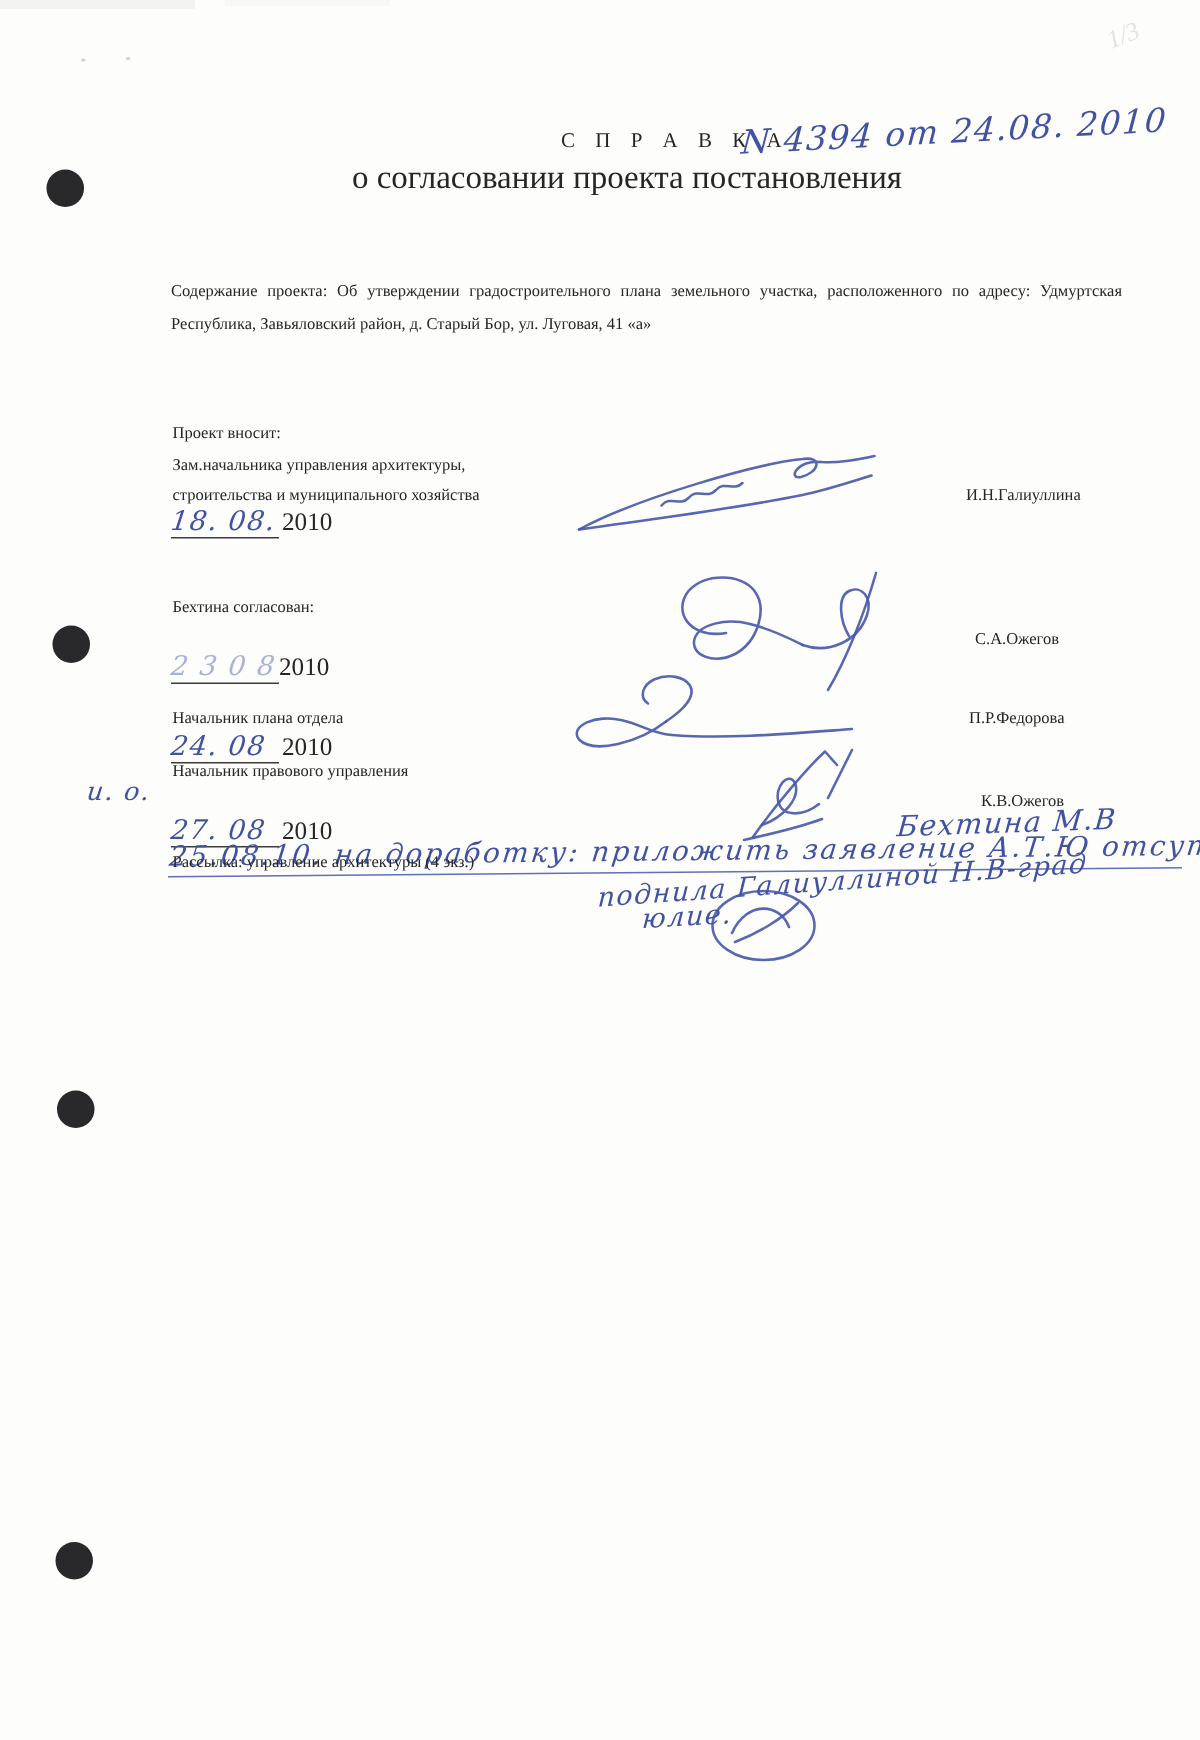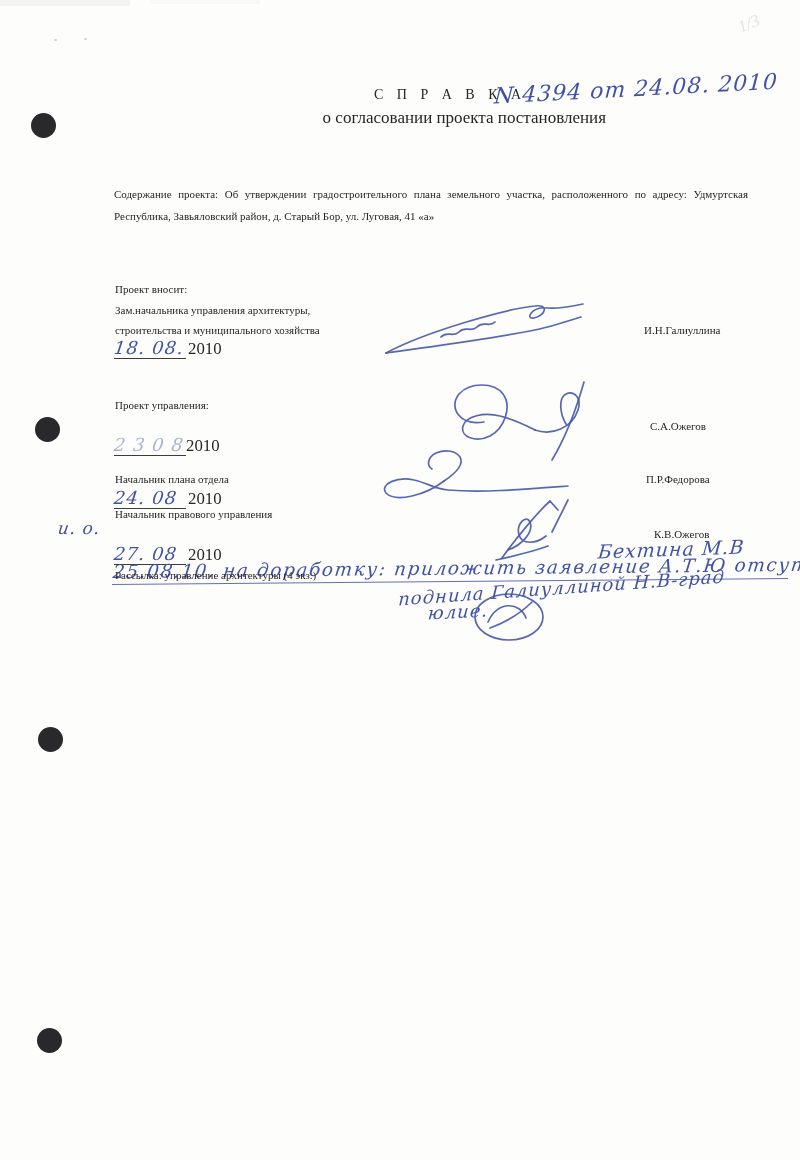--- a/index.html
+++ b/index.html
@@ -10,21 +10,21 @@
   }
   .abs{position:absolute;}
   .printed{font-size:11px;line-height:21.5px;white-space:nowrap;}
   .para{white-space:normal;text-align:justify;}
   .hw{
     font-family:"DejaVu Serif",serif;font-style:italic;
     color:#4152a4;display:inline-block;transform:skewX(-7deg);
     white-space:nowrap;letter-spacing:1px;
   }
   .title-printed{font-size:14px;letter-spacing:5px;white-space:nowrap;}
-  .subtitle-block{width:376px;text-align:right;font-size:17px;line-height:19.5px;}
+  .subtitle-block{width:376px;text-align:center;font-size:22px;line-height:19.5px;}
   .hole{position:absolute;width:25px;height:25px;border-radius:50%;background:#29292b;}
   .sig{position:absolute;}
   .sig path,.sig ellipse{fill:none;stroke:#4657a8;stroke-width:1.7;stroke-linecap:round;opacity:.9;}
   .date-wrap{display:inline-block;min-width:72px;border-bottom:1.2px solid #3c3c3c;padding-bottom:0px;}
   .date-hw{font-size:18px;}
   .year{font-size:16.8px;margin-left:2px;}
   .faint{color:#a9b2d8;}
   .note-underline{position:absolute;border-top:1.7px solid #4657a8;opacity:.85;}
   .speck{position:absolute;width:3px;height:2px;background:#bdbdbd;opacity:.7;border-radius:50%;}
   .scan-strip{position:absolute;background:#f3f3f2;}
@@ -62,21 +62,21 @@
   <div class="abs printed" style="left:644px;top:320px;">И.Н.Галиуллина</div>
   <svg class="sig" style="left:383px;top:296px;" width="212" height="62" viewBox="0 0 212 62">
     <path d="M3,57 C42,36 122,13 152,10 C166,8 163,19 151,22 C142,24 148,10 165,12 C178,13 190,10 200,8"></path>
     <path d="M3,57 C52,50 102,44 152,34 C167,31 182,26 198,21"></path>
     <path d="M58,41 c6,-7 12,1 18,-5 c6,-7 12,1 18,-5 c6,-7 12,1 18,-5"></path>
   </svg>
   <div class="abs" style="left:114px;top:337px;">
     <span class="date-wrap"><span class="hw date-hw">18. 08.</span></span><span class="year">2010</span>
   </div>
 
-  <div class="abs printed" style="left:115px;top:395px;">Проект управления:</div>
+  <div class="abs printed" style="left:115px;top:395px;">Бехтина согласован:</div>
 
   <div class="abs printed" style="left:650px;top:416px;">С.А.Ожегов</div>
   <svg class="sig" style="left:432px;top:380px;" width="172" height="82" viewBox="0 0 172 82">
     <path d="M52,42 C28,46 16,28 27,14 C38,2 62,2 71,14 C80,26 73,48 58,56 C44,63 28,57 31,46 C34,36 52,32 68,36 C84,40 95,46 103,50"></path>
     <path d="M103,50 C120,56 140,48 146,30 C150,18 142,10 134,14 C126,18 128,34 134,44"></path>
     <path d="M152,2 C144,30 132,60 120,80"></path>
   </svg>
   <div class="abs" style="left:114px;top:434px;">
     <span class="date-wrap"><span class="hw date-hw faint">2 3  0 8</span></span><span class="year" style="margin-left:0;">2010</span>
   </div>

